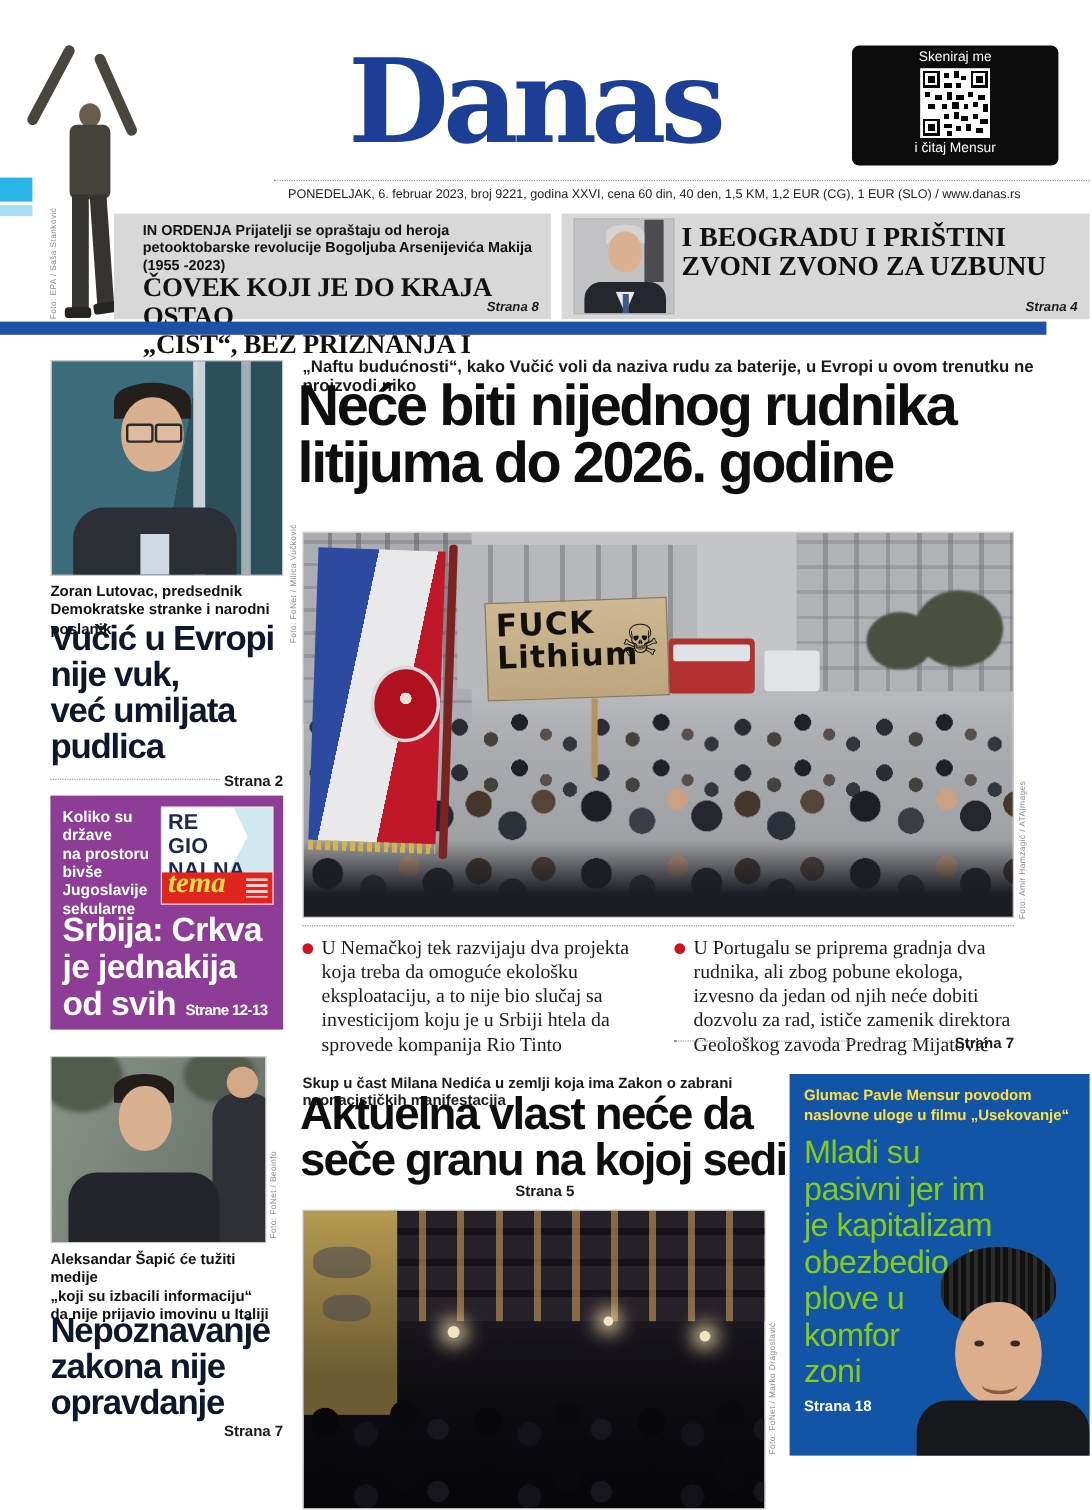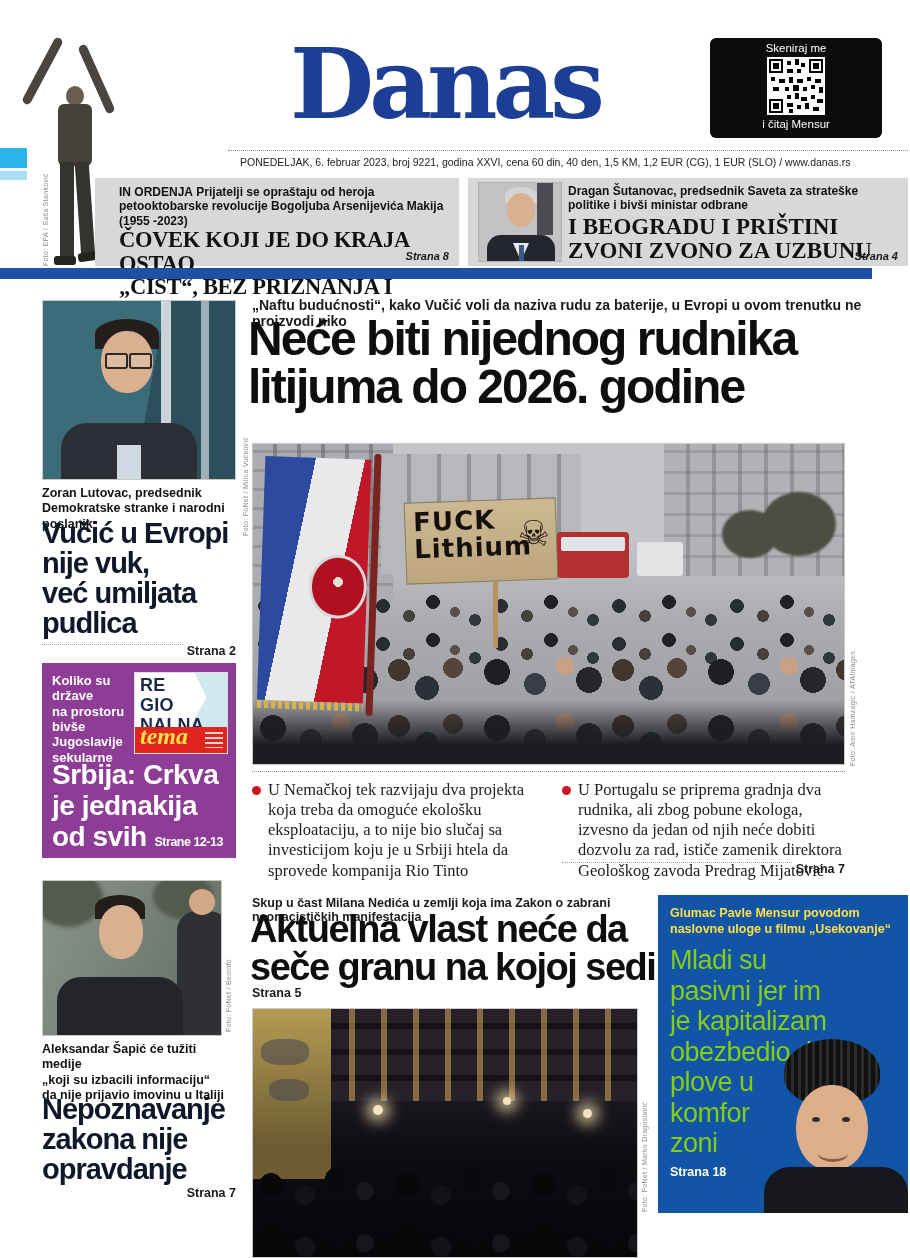--- a/index.html
+++ b/index.html
@@ -3,21 +3,21 @@
 <meta charset="utf-8">
 <style>
   html,body{margin:0;padding:0;}
   body{width:910px;height:1258px;background:#fff;font-family:"Liberation Sans",sans-serif;position:relative;overflow:hidden;color:#1a1a1a;}
   .abs{position:absolute;}
   .vcred{position:absolute;font-size:7px;color:#8a8a8a;writing-mode:vertical-rl;transform:rotate(180deg);letter-spacing:.3px;white-space:nowrap;}
   .preline{white-space:pre-line;}
   .pg{font-weight:bold;font-size:12.5px;}
   .pg-it{font-weight:bold;font-style:italic;font-size:11px;}
   .leader{flex:1;border-bottom:1.5px dotted #9a9a9a;margin:0 4px 3px 0;}
-  .row{display:flex;align-items:flex-start;}
+  .row{display:flex;align-items:center;}
 
   
   .logo{left:215px;top:30px;width:460px;height:112px;color:#1c3e95;font-family:"DejaVu Serif",serif;font-weight:bold;font-size:97px;letter-spacing:-5px;text-align:center;line-height:108px;}
   .qrbox{left:710px;top:38px;width:172px;height:100px;background:#0c0c0c;border-radius:6px;color:#fff;text-align:center;font-size:11.5px;padding-top:4px;box-sizing:border-box;}
   .qrbox svg{background:#fff;margin:3px auto;display:block;}
   .cyan1{left:0;top:148px;width:27px;height:20px;background:#2bb4e8;}
   .cyan2{left:0;top:171px;width:27px;height:9px;background:#a8ddf2;}
   .dotrule{border-top:1.5px dotted #8f8f8f;}
   .dateline{left:240px;top:156px;width:668px;font-size:10.5px;font-weight:500;color:#222;}
 
@@ -110,21 +110,21 @@
   .bullets-rule{left:252px;top:771px;width:593px;}
   .bullet{display:flex;font-family:"Liberation Serif",serif;font-size:16.5px;line-height:1.22;color:#1c1c1c;}
   .dot{width:9px;height:9px;border-radius:50%;background:#cf1320;margin:6px 7px 0 0;flex:none;}
   .bcol1{left:252px;top:780px;width:302px;}
   .bcol2{left:562px;top:780px;width:288px;}
   .lead-pagerow{left:252px;top:862px;width:593px;}
 
   
   .nedic-kicker{left:252px;top:896px;width:400px;font-size:12.5px;font-weight:bold;}
   .nedic-head{left:250px;top:911px;width:412px;font-size:38px;font-weight:bold;letter-spacing:-1.5px;line-height:0.99;color:#0e0e0e;}
-  .nedic-page{left:252px;top:986px;width:404px;text-align:left;}
+  .nedic-page{left:252px;top:986px;width:404px;text-align:center;}
   .nightphoto{left:252px;top:1008px;width:386px;height:250px;background:linear-gradient(#1b1820 0 35%,#0d0c11 60%,#07070a);}
   .night-bldg{position:absolute;left:70px;top:0;width:316px;height:92px;background:#262028;
     background-image:repeating-linear-gradient(90deg,transparent 0 26px,rgba(215,165,90,.55) 26px 32px),repeating-linear-gradient(0deg,transparent 0 20px,rgba(20,16,22,.9) 20px 26px);}
   .night-wall{position:absolute;left:0;top:0;width:78px;height:170px;background:linear-gradient(#b59b52,#6d5c32 80%);}
   .graffiti{position:absolute;border-radius:40%;background:rgba(70,70,80,.55);}
   .night-crowd{position:absolute;left:0;bottom:0;width:100%;height:92px;
     background-image:radial-gradient(circle 12px at 18px 20px,#08080b 98%,transparent),radial-gradient(circle 10px at 52px 30px,#131218 98%,transparent),radial-gradient(circle 12px at 84px 14px,#0a0a0e 98%,transparent),radial-gradient(circle 9px at 112px 26px,#17161c 98%,transparent);
     background-size:136px 52px;}
   .glow{position:absolute;border-radius:50%;background:#f3e3c0;box-shadow:0 0 14px 7px rgba(240,220,170,.75);}
 
@@ -239,21 +239,20 @@
 <div class="abs graybox sutbox">
   <div class="sut-photo">
     <div class="sut-dark"></div>
     <div class="sut-hair"></div>
     <div class="head-skin sut-face"></div>
     <div class="sut-suit"></div>
     <div class="sut-shirt"></div>
     <div class="sut-tie"></div>
   </div>
   <div class="sut-text">
-    <div class="kick-sm">Dragan Šutanovac, predsednik Saveta za strateške politike i bivši ministar odbrane</div>
     <div class="serifhead preline">I BEOGRADU I PRIŠTINI
 ZVONI ZVONO ZA UZBUNU</div>
   </div>
   <div class="boxpage pg-it">Strana 4</div>
 </div>
 
 <div class="abs bluebar"></div>
 
 <div class="abs lead-kicker">„Naftu budućnosti“, kako Vučić voli da naziva rudu za baterije, u Evropi u ovom trenutku ne proizvodi niko</div>
 <div class="abs lead-headline preline">Neće biti nijednog rudnika

